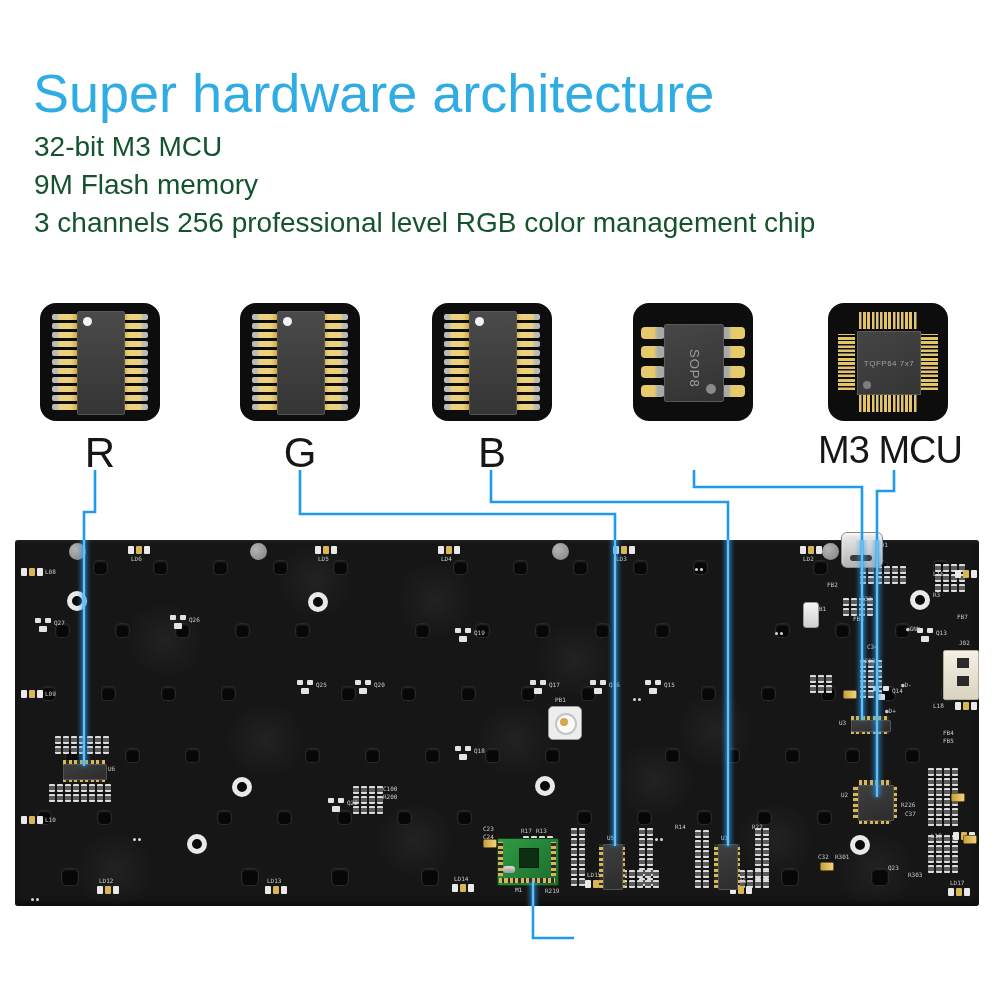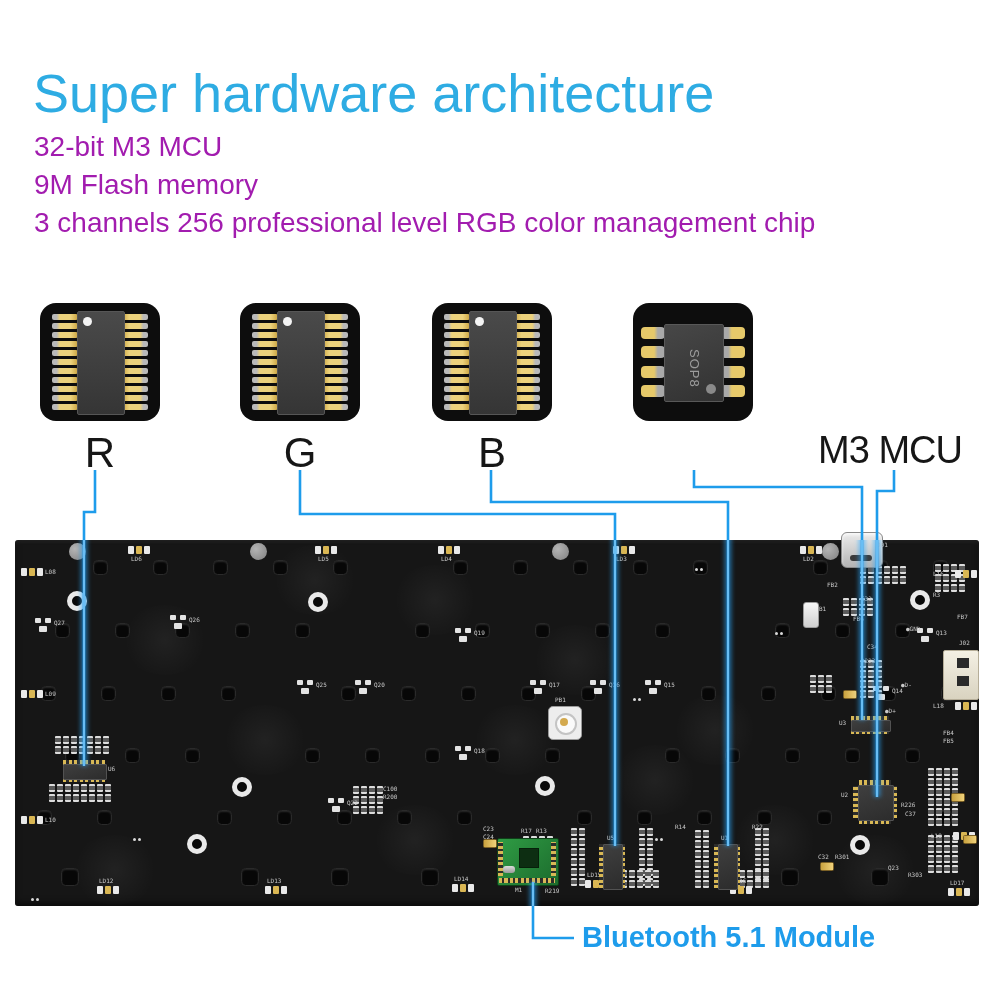--- a/index.html
+++ b/index.html
@@ -1,20 +1,20 @@
 <!DOCTYPE html>
 <html><head>
 <meta charset="utf-8">
 <style>
   html,body{margin:0;padding:0;background:#fff;}
   #page{position:relative;width:1000px;height:1000px;background:#fff;overflow:hidden;
         font-family:"Liberation Sans",sans-serif;}
   
   #title{position:absolute;left:33px;top:62px;font-size:54px;font-weight:400;color:#2EACE3;letter-spacing:0;}
-  #subtitles{position:absolute;left:34px;top:128px;font-size:28px;line-height:38px;color:#a21caf;}
+  #subtitles{position:absolute;left:34px;top:128px;font-size:28px;line-height:38px;color:#14532d;}
   
   .tile{position:absolute;top:303px;width:120px;height:118px;background:#0d0d0d;border-radius:16px;}
   .chip-label{position:absolute;top:429px;width:170px;text-align:center;color:#161616;
               font-size:42px;font-weight:400;white-space:nowrap;}
   .chip-label.cond{font-size:38px;letter-spacing:-1px;}
   .ssop{position:absolute;left:0;top:0;width:100%;height:100%;}
   .pincol{position:absolute;top:11px;width:26px;height:96px;display:flex;flex-direction:column;justify-content:space-between;}
   .pincol.pl{left:12px;} .pincol.pr{right:12px;}
   .pin{height:6px;border-radius:2px;background:linear-gradient(90deg,#b9b9b9 0 18%,#ecd27c 30% 72%,#c9a23f 100%);}
   .pincol.pr .pin{background:linear-gradient(270deg,#b9b9b9 0 18%,#ecd27c 30% 72%,#c9a23f 100%);}
@@ -180,20 +180,32 @@
         </div>
       <div class="sop8-pins pr">
           <div class="sop8-pin"></div>
           <div class="sop8-pin"></div>
           <div class="sop8-pin"></div>
           <div class="sop8-pin"></div>
         </div>
       <div class="sop8-body">
         <div class="sop8-text">SOP8</div>
         <div class="sop8-dot"></div>
+      </div>
+    </div>
+  </div>
+  <div class="tile" style="left:828px">
+    <div class="ssop">
+      <div class="qpins" style="left:31px;top:9px;width:58px;height:17px"></div>
+      <div class="qpins" style="left:31px;bottom:9px;width:58px;height:17px"></div>
+      <div class="qpins v" style="left:10px;top:31px;width:17px;height:56px"></div>
+      <div class="qpins v" style="right:10px;top:31px;width:17px;height:56px"></div>
+      <div class="qfp-body">
+        <span class="qfp-text">TQFP64  7x7</span>
+        <span class="qfp-dot"></span>
       </div>
     </div>
   </div>
 
   <div class="chip-label" style="left:15px">R</div>
   <div class="chip-label" style="left:215px">G</div>
   <div class="chip-label" style="left:407px">B</div>
   <div class="chip-label cond" style="left:805px">M3 MCU</div>
 
   <div id="pcb">
@@ -726,14 +738,13 @@
         <path d="M694 470 V487 H862 V720"></path>
         <path d="M894 470 V491 H877 V797"></path>
         <path d="M533 882 V938 H574"></path>
       </g>
     </defs>
     <use href="#paths" clip-path="url(#boardClip)" filter="url(#glow)" fill="none" stroke="#2aa9ff" stroke-width="7" opacity="0.55"></use>
     <use href="#paths" fill="none" stroke="#1E9CEB" stroke-width="2.6"></use>
     <use href="#paths" clip-path="url(#boardClip)" fill="none" stroke="#c4e7ff" stroke-width="1" opacity="0.9"></use>
   </svg>
 
-  <div id="bt-label">Bluetooth 5.1 Module</div>
 </div>
 
 </body></html>

